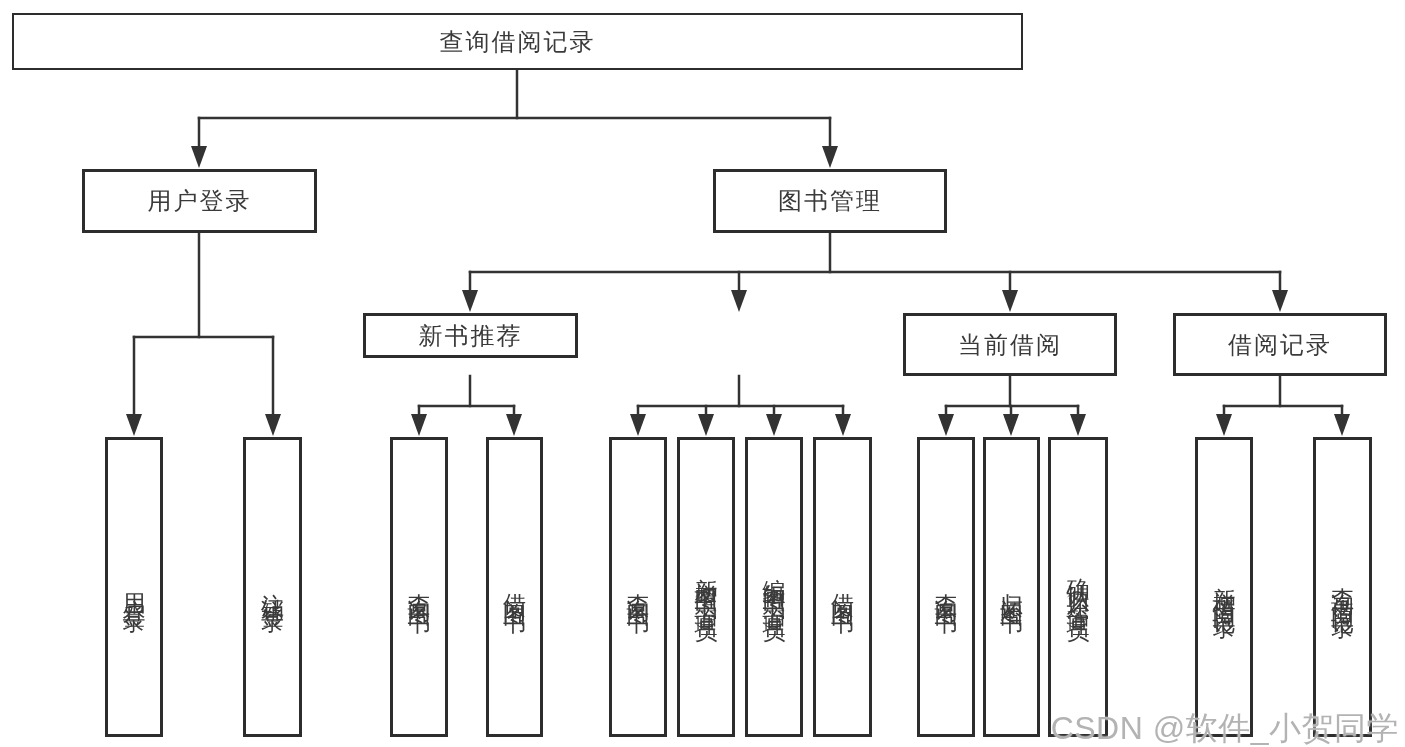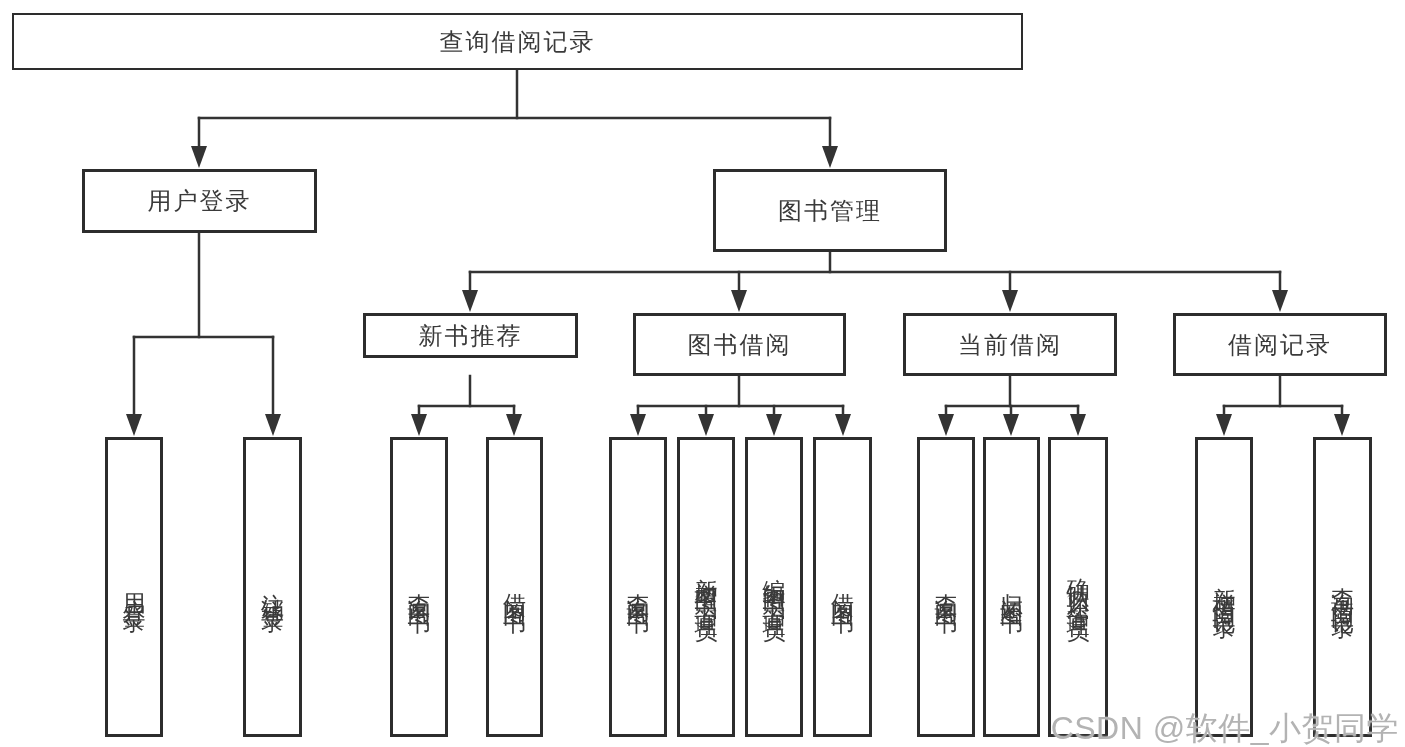--- a/index.html
+++ b/index.html
@@ -121,29 +121,26 @@
       <polygon points="1334,414 1350,414 1342,436"></polygon>
     </svg>
 
   <div class="hbox root" style="left:12px;top:13px;width:1011px;height:57px">
     <span class="hlabel">查询借阅记录</span>
   </div>
 
   <div class="hbox" style="left:82px;top:169px;width:235px;height:64px">
     <span class="hlabel">用户登录</span>
   </div>
-  <div class="hbox" style="left:713px;top:169px;width:234px;height:83px">
+  <div class="hbox" style="left:713px;top:169px;width:234px;height:64px">
     <span class="hlabel">图书管理</span>
   </div>
 
   <div class="hbox" style="left:363px;top:313px;width:215px;height:45px">
     <span class="hlabel">新书推荐</span>
-  </div>
-  <div class="hbox" style="left:633px;top:313px;width:213px;height:63px">
-    <span class="hlabel">图书借阅</span>
   </div>
   <div class="hbox" style="left:903px;top:313px;width:214px;height:63px">
     <span class="hlabel">当前借阅</span>
   </div>
   <div class="hbox" style="left:1173px;top:313px;width:214px;height:63px">
     <span class="hlabel">借阅记录</span>
   </div>
 
   <div class="vbox" style="left:105px;width:58px">
     <span class="vlabel">用户登录</span>

